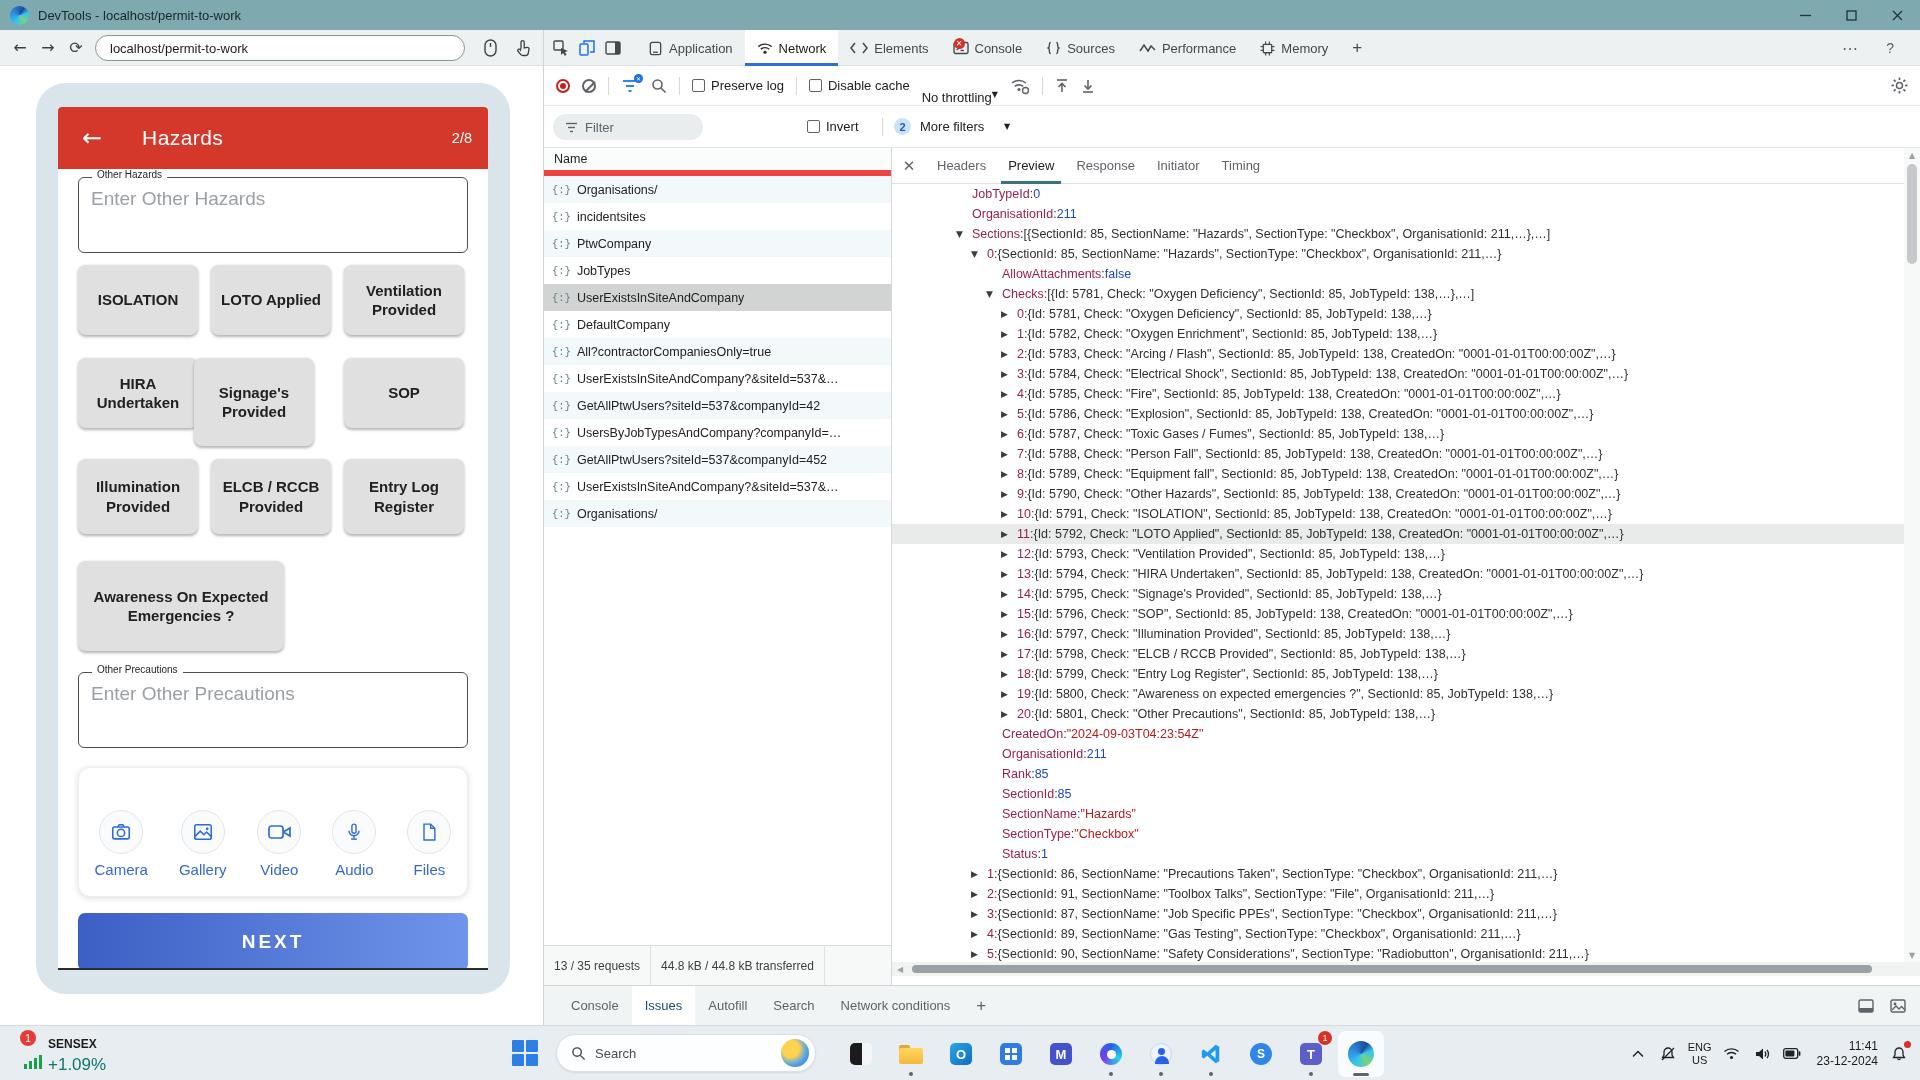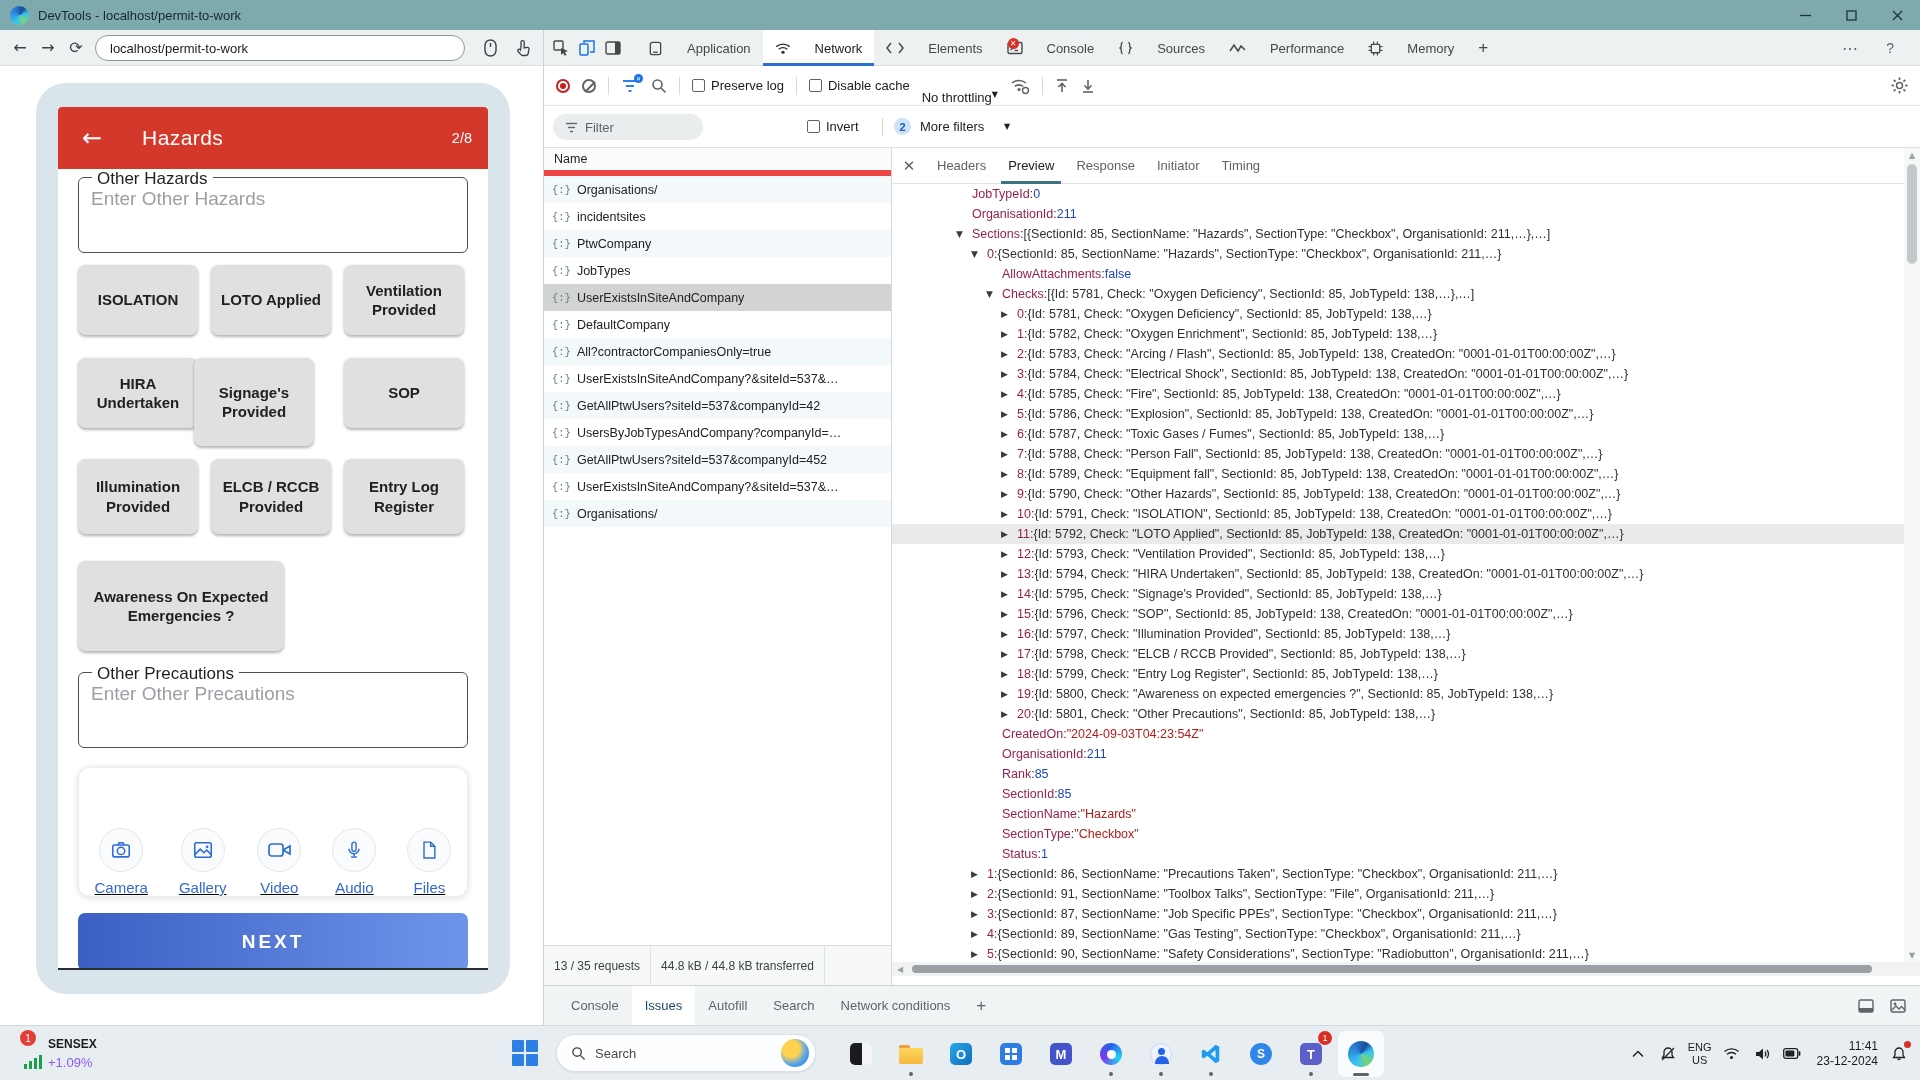--- a/index.html
+++ b/index.html
@@ -17,21 +17,21 @@
   .titletext{margin-left:9px;font-size:13px;color:#16282b;}
   .wctrl{margin-left:auto;display:flex;height:30px;}
   .wbtn{width:46px;height:30px;display:flex;align-items:center;justify-content:center;color:#1d3336;}
   
   .topstrip{position:absolute;left:0;top:30px;width:1920px;height:36px;background:var(--chrome);border-bottom:1px solid var(--border);display:flex;align-items:center;}
   .navbtn{width:28px;height:28px;display:flex;align-items:center;justify-content:center;color:#3c4043;font-size:16px;font-family:"DejaVu Sans",sans-serif;}
   .addr{position:absolute;left:95px;top:5px;width:370px;height:26px;border:1px solid #8f9699;border-radius:14px;background:#fff;display:flex;align-items:center;padding:0 14px;font-size:13px;color:#1b1b1b;}
   .emuicon{position:absolute;top:7px;width:24px;height:22px;display:flex;align-items:center;justify-content:center;}
   .vdiv543{position:absolute;left:543px;top:30px;width:1px;height:995px;background:#cfd4d6;z-index:5;}
   .dtico{width:26px;height:28px;display:flex;align-items:center;justify-content:center;}
-  .dtab{height:36px;display:flex;align-items:center;gap:24px;padding:0 12px;font-size:13px;color:#474747;position:relative;white-space:nowrap;}
+  .dtab{height:36px;display:flex;align-items:center;gap:6px;padding:0 12px;font-size:13px;color:#474747;position:relative;white-space:nowrap;}
   .dtab.active{background:#fff;color:#191b1c;}
   .dtab.active::after{content:"";position:absolute;left:0;bottom:0;width:100%;height:3px;background:var(--blue);}
   .badge-err{position:absolute;right:4px;bottom:6px;width:11px;height:11px;border-radius:50%;background:#d93025;color:#fff;font-size:8px;display:flex;align-items:center;justify-content:center;}
   
   .nettoolbar{position:absolute;left:544px;top:66px;width:1376px;height:40px;background:#fff;border-bottom:1px solid #e3e6e7;display:flex;align-items:center;gap:12px;padding-left:12px;}
   .tooldiv{width:1px;height:18px;background:#d6d9da;}
   .rec{width:14px;height:14px;border:2px solid #c5221f;border-radius:50%;position:relative;}
   .rec::after{content:"";position:absolute;left:2px;top:2px;width:6px;height:6px;border-radius:50%;background:#c5221f;}
   .clear{width:14px;height:14px;border:2px solid #5f6368;border-radius:50%;position:relative;}
   .clear::after{content:"";position:absolute;left:-1px;top:5px;width:14px;height:2px;background:#5f6368;transform:rotate(-45deg);}
@@ -83,34 +83,34 @@
   .dricons{margin-left:auto;display:flex;gap:16px;margin-right:14px;color:#5f6368;}
   
   .emu{position:absolute;left:0;top:66px;width:543px;height:959px;background:#fff;}
   .frame{position:absolute;left:36px;top:17px;width:474px;height:911px;background:#d9e5eb;border-radius:30px;}
   .screen{position:absolute;left:22px;top:24px;width:430px;height:863px;background:#fff;overflow:hidden;border-bottom:2px solid #2a2d2e;}
   .apphead{position:absolute;left:0;top:0;width:430px;height:62px;background:var(--red);border-radius:4px 4px 0 0;display:flex;align-items:center;color:#fff;}
   .backarrow{margin-left:24px;font-size:24px;font-family:"DejaVu Sans",sans-serif;}
   .apptitle{margin-left:40px;font-size:21px;font-weight:500;letter-spacing:.4px;}
   .appprog{margin-left:auto;margin-right:16px;font-size:14.5px;}
   .fieldset{position:absolute;left:20px;width:390px;height:76px;border:1.8px solid #4f4f4f;border-radius:6px;}
-  .legend{position:absolute;top:-9px;left:13px;background:#fff;padding:0 5px;font-size:17px;color:#1f1f1f;}
+  .legend{position:absolute;top:-9px;left:13px;background:#fff;padding:0 5px;font-size:10px;color:#1f1f1f;}
   .placeholder{position:absolute;left:12px;top:10px;font-size:19px;color:#9aa0a6;}
   .hbtn{position:absolute;width:120px;background:#e0e0e0;border-radius:8px;box-shadow:0 1.5px 3px rgba(0,0,0,.3);display:flex;align-items:center;justify-content:center;text-align:center;font-size:15px;font-weight:600;color:#212121;line-height:1.3;padding:4px;}
-  .mediacard{position:absolute;left:20px;top:660px;width:390px;height:130px;background:#fff;border:1px solid #eceff1;border-radius:12px;box-shadow:0 1px 6px rgba(0,0,0,.14);display:flex;justify-content:space-around;align-items:flex-end;padding-top:24px;text-decoration:underline;}
+  .mediacard{position:absolute;left:20px;top:660px;width:390px;height:130px;background:#fff;border:1px solid #eceff1;border-radius:12px;box-shadow:0 1px 6px rgba(0,0,0,.14);display:flex;justify-content:space-around;align-items:center;padding-top:24px;}
   .mitem{display:flex;flex-direction:column;align-items:center;gap:7px;}
   .mcirc{width:44px;height:44px;border-radius:50%;background:#fafbfc;border:1px solid #e3e6e8;display:flex;align-items:center;justify-content:center;}
   .mlabel{font-size:15px;color:#3568cf;}
   .nextbtn{position:absolute;left:20px;top:806px;width:390px;height:58px;border-radius:7px;background:linear-gradient(90deg,#3c5fc4,#6e95ea);display:flex;align-items:center;justify-content:center;color:#fff;font-size:19px;font-weight:700;letter-spacing:3px;}
   
   .taskbar{position:absolute;left:0;top:1025px;width:1920px;height:55px;background:#e8edf2;border-top:1px solid #d3d9de;}
   .widget{position:absolute;left:18px;top:5px;}
   .wbadge{position:absolute;left:2px;top:-1px;width:16px;height:16px;border-radius:50%;background:#e33e36;color:#fff;font-size:10px;display:flex;align-items:center;justify-content:center;z-index:2;}
   .wtitle{position:absolute;left:30px;top:6px;font-size:12px;font-weight:600;color:#1b1b1b;white-space:nowrap;}
-  .wchange{position:absolute;left:30px;top:24px;font-size:13px;color:#8b5cf6;white-space:nowrap;}
+  .wchange{position:absolute;left:30px;top:24px;font-size:17px;color:#0f766e;white-space:nowrap;}
   .wbars{position:absolute;left:6px;top:24px;display:flex;align-items:flex-end;gap:2px;}
   .wbars i{display:block;width:3px;background:#18a04c;}
   .startbtn{position:absolute;left:512px;top:14px;width:27px;height:27px;display:grid;grid-template-columns:12px 12px;grid-template-rows:12px 12px;gap:2px;}
   .startbtn i{background:#2d7fe3;border-radius:1px;}
   .searchpill{position:absolute;left:556px;top:8px;width:260px;height:38px;border-radius:19px;background:#fdfeff;border:1px solid #dcdfe3;box-shadow:0 1px 2px rgba(0,0,0,.08);display:flex;align-items:center;padding:0 6px 0 14px;}
   .searchtxt{margin-left:9px;font-size:13px;color:#4a4a4a;flex:1;}
   .weather{width:28px;height:28px;border-radius:50%;background:radial-gradient(circle at 35% 35%,#ffd34d 0 32%,#58a7e8 60%,#2e6bd6);}
   .appslot{position:absolute;top:5px;width:46px;height:46px;display:flex;align-items:center;justify-content:center;border-radius:7px;}
   .appslot.active{background:rgba(255,255,255,.75);}
   .rundot{position:absolute;bottom:1px;left:50%;transform:translateX(-50%);width:4px;height:4px;border-radius:2px;background:#5f6368;}

